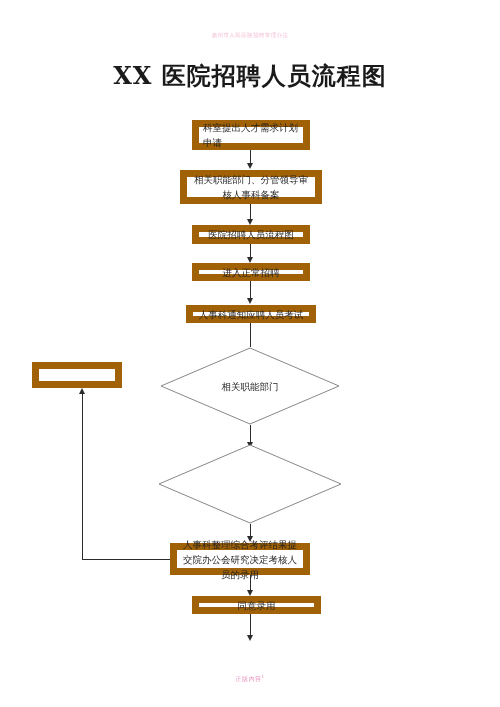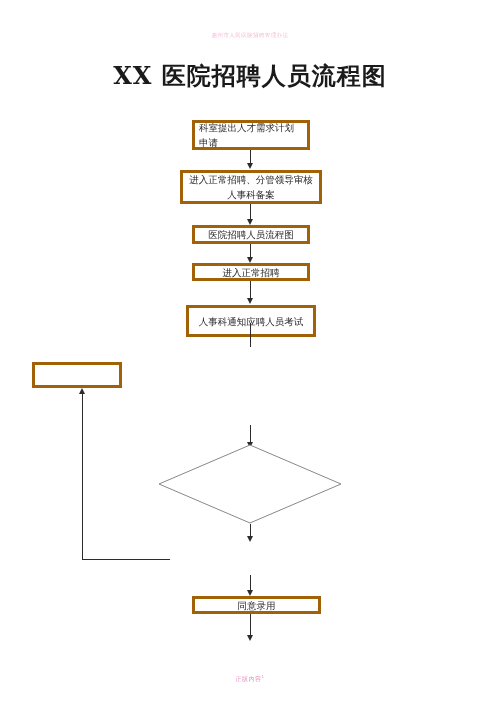--- a/index.html
+++ b/index.html
@@ -42,21 +42,21 @@
     font-weight:700;
     color:#1a1a1a;
     letter-spacing:1px;
     white-space:nowrap;
   }
 
   
   .node{
     position:absolute;
     box-sizing:border-box;
-    border:3px solid #a16207;
+    border:7px solid #a16207;
     background:#fff;
     color:#1f1f1f;
     font-size:9.5px;
     line-height:15px;
     text-align:center;
     display:flex;
     align-items:center;
     justify-content:center;
     padding:2px 4px;
   }
@@ -113,58 +113,69 @@
 
   <div class="title">XX 医院招聘人员流程图</div>
 
   <div class="node left-al" style="left:192px;top:96px;width:118px;height:30px;">
     <span>科室提出人才需求计划申请</span>
   </div>
   <div class="vline" style="left:250px;top:126px;height:14px;"></div>
   <div class="arrow-down" style="left:247px;top:139px;"></div>
 
   <div class="node" style="left:180px;top:146px;width:142px;height:34px;">
-    <span>进入正常招聘、分管领导审核人事科备案</span>
+    <span>相关职能部门、分管领导审核人事科备案</span>
   </div>
   <div class="vline" style="left:250px;top:180px;height:16px;"></div>
   <div class="arrow-down" style="left:247px;top:195px;"></div>
 
   <div class="node" style="left:192px;top:201px;width:118px;height:19px;">
     <span>医院招聘人员流程图</span>
   </div>
   <div class="vline" style="left:250px;top:220px;height:14px;"></div>
   <div class="arrow-down" style="left:247px;top:233px;"></div>
 
   <div class="node" style="left:192px;top:239px;width:118px;height:18px;">
     <span>进入正常招聘</span>
   </div>
   <div class="vline" style="left:250px;top:257px;height:18px;"></div>
   <div class="arrow-down" style="left:247px;top:274px;"></div>
 
-  <div class="node" style="left:186px;top:281px;width:130px;height:32px;">
+  <div class="node" style="left:186px;top:281px;width:130px;height:18px;">
     <span>人事科通知应聘人员考试</span>
   </div>
   <div class="vline" style="left:250px;top:299px;height:24px;"></div>
 
+  <div class="diamond" style="left:160px;top:323px;width:180px;height:78px;">
+    <svg width="180" height="78" viewBox="0 0 180 78">
+      <polygon points="90,1 179,39 90,77 1,39" fill="#ffffff" stroke="#888888" stroke-width="1"></polygon>
+    </svg>
+    <div class="dtext">
+      <span>相关职能部门</span>
+    </div>
+  </div>
 
   <div class="vline" style="left:250px;top:401px;height:21px;"></div>
   <div class="arrow-down" style="left:247px;top:418px;"></div>
 
   <div class="diamond" style="left:158px;top:420px;width:184px;height:80px;">
     <svg width="184" height="80" viewBox="0 0 184 80">
       <polygon points="92,1 183,40 92,79 1,40" fill="#ffffff" stroke="#888888" stroke-width="1"></polygon>
     </svg>
     <div class="dtext">
       <span></span>
     </div>
   </div>
 
   <div class="vline" style="left:250px;top:500px;height:14px;"></div>
   <div class="arrow-down" style="left:247px;top:512px;"></div>
 
+  <div class="node" style="left:170px;top:519px;width:140px;height:32px;">
+    <span>人事科整理综合考评结果提交院办公会研究决定考核人员的录用</span>
+  </div>
 
   <div class="hline" style="left:82px;top:535px;width:88px;"></div>
   <div class="vline" style="left:82px;top:369px;height:167px;"></div>
   <div class="arrow-up" style="left:79px;top:364px;"></div>
 
   <div class="node" style="left:32px;top:338px;width:90px;height:26px;">
     <span></span>
   </div>
 
   <div class="vline" style="left:250px;top:551px;height:16px;"></div>

